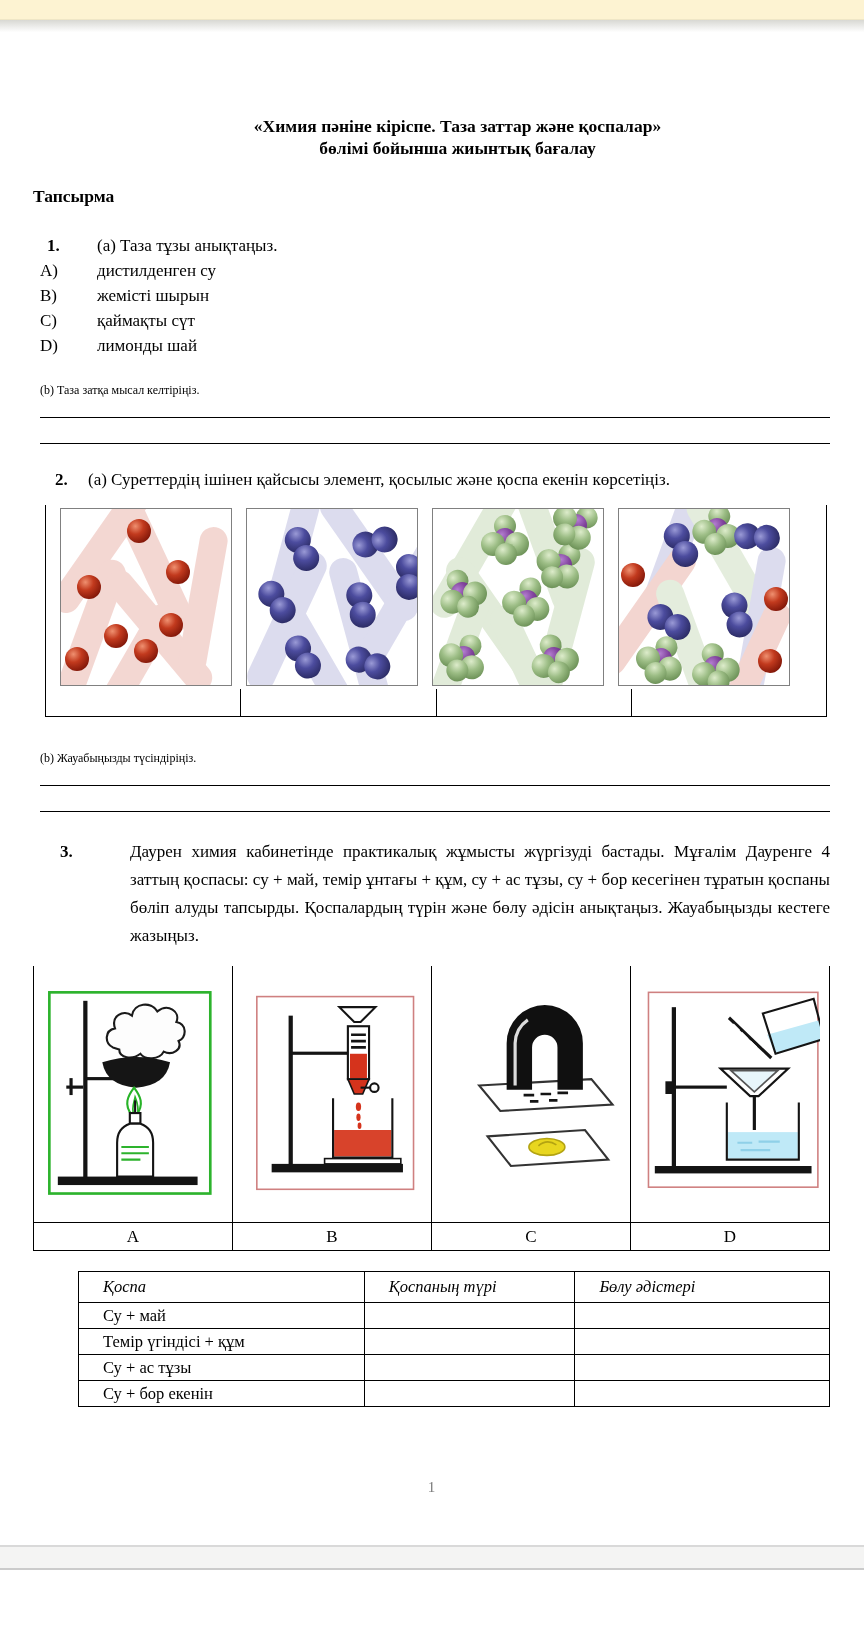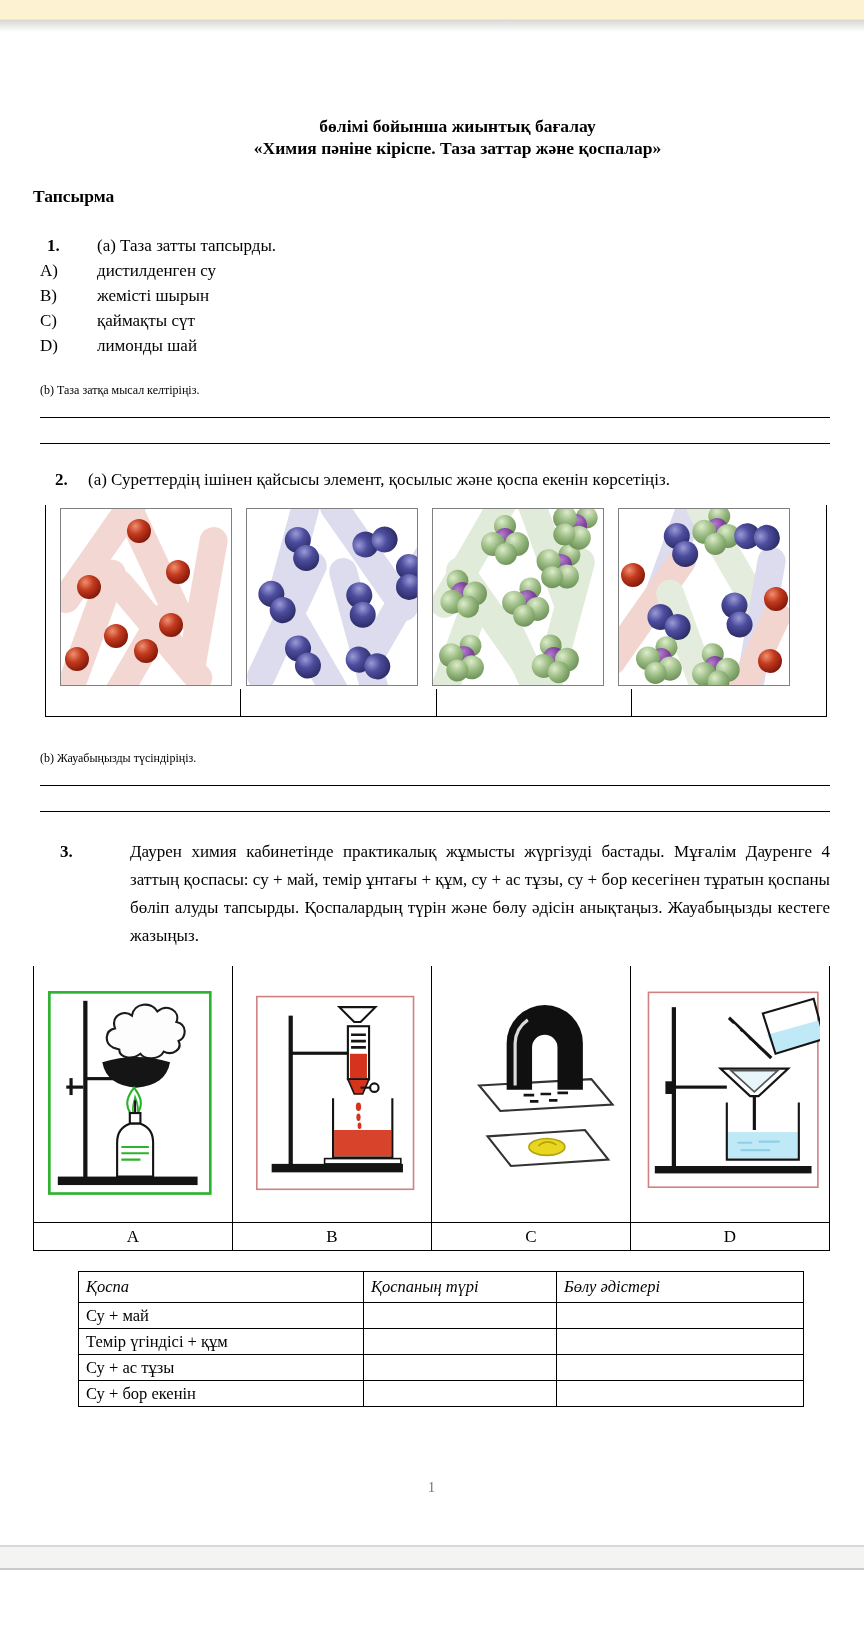--- a/index.html
+++ b/index.html
@@ -40,21 +40,21 @@
   .q3 .num { flex:0 0 auto; padding-left:27px; width:34px; font-weight:bold; }
   .q3 .txt { flex:1; text-align:justify;margin-left:36px; }
 
   .labtable { width:100%; border-collapse:collapse; margin-top:16px; table-layout:fixed; }
   .labtable td { border:1px solid #000; padding:0; }
   .labtable .imgcell { border-top:none; height:256px; text-align:center; vertical-align:middle; }
   .labtable .labcell { height:27px; text-align:center; font-size:17px; }
   .labsvg { width:180px; height:212px; display:block; margin:0 auto; }
 
   .anstable { border-collapse:collapse; margin:20px 0 0 45px; }
-  .anstable td { border:1.6px solid #000; font-size:16.5px; padding:1px 7px; vertical-align:middle;margin-left:8px; }
+  .anstable td { border:1.6px solid #000; font-size:16.5px; padding:1px 24px; vertical-align:middle;margin-left:8px; }
   .anstable .hdr td { font-style:italic; height:28px; }
   .anstable .datarow td { height:23px; }
   .c1 { width:270px; } .c2 { width:178px; } .c3 { width:232px; }
 
   .pagenum { margin-top:72px; text-align:center; color:#7a7a7a; font-size:15px; }
 
   .footer-strip { position:absolute; left:0; top:1545px; width:864px; height:25px; box-sizing:border-box;
                   background:#f4f4f3; border-top:2px solid #d9d9d9; border-bottom:2px solid #cbcbcb; }
 </style>
 </head>
@@ -98,30 +98,30 @@
     </g>
   </defs>
 </svg>
 
 <div class="topbar"></div>
 <div class="topshadow"></div>
 
 <div class="page">
 
   <div class="title-block">
+    <div>«Химия пәніне кіріспе. Таза заттар және қоспалар»</div>
     <div>бөлімі бойынша жиынтық бағалау</div>
-    <div>«Химия пәніне кіріспе. Таза заттар және қоспалар»</div>
   </div>
 
   <div class="section-heading">Тапсырма</div>
 
   <div class="q1block">
     <div class="qrow">
       <span class="lead-num">1.</span>
-      <span>(a) Таза затты тапсырды.</span>
+      <span>(a) Таза тұзы анықтаңыз.</span>
     </div>
     <div class="qrow">
       <span class="lead-opt">A)</span>
       <span>дистилденген су</span>
     </div>
     <div class="qrow">
       <span class="lead-opt">B)</span>
       <span>жемісті шырын</span>
     </div>
     <div class="qrow">

